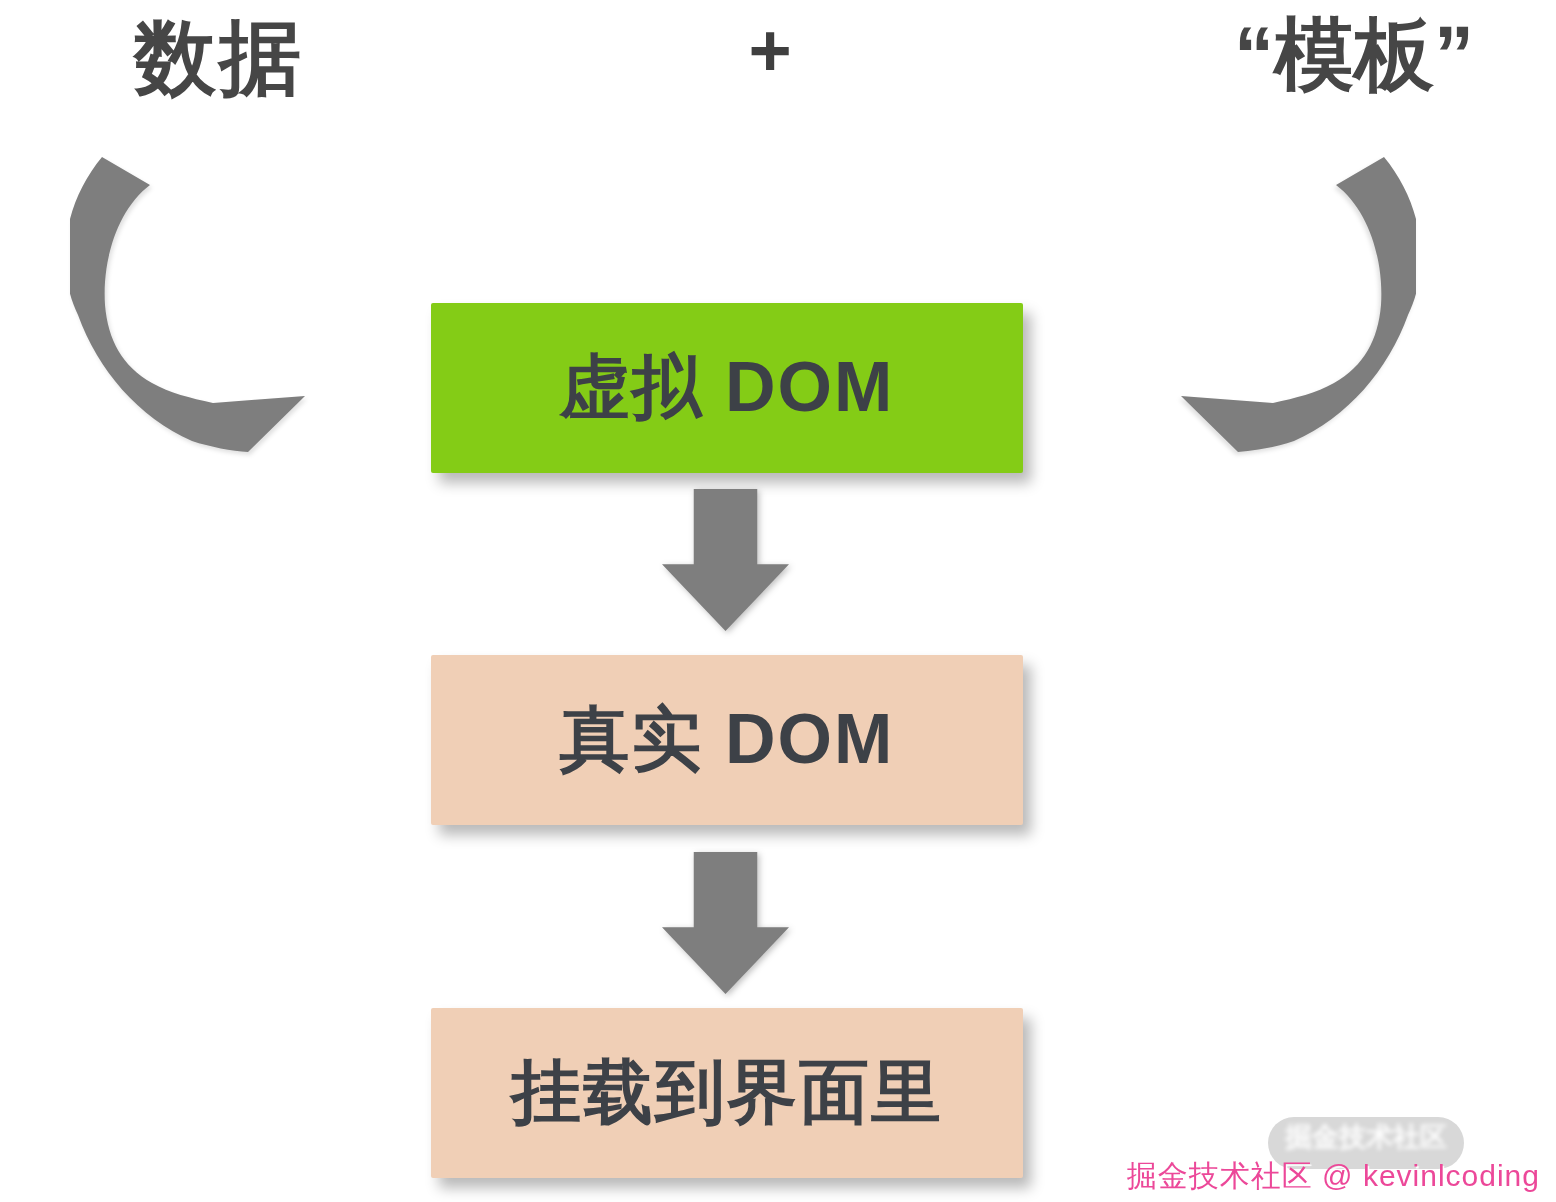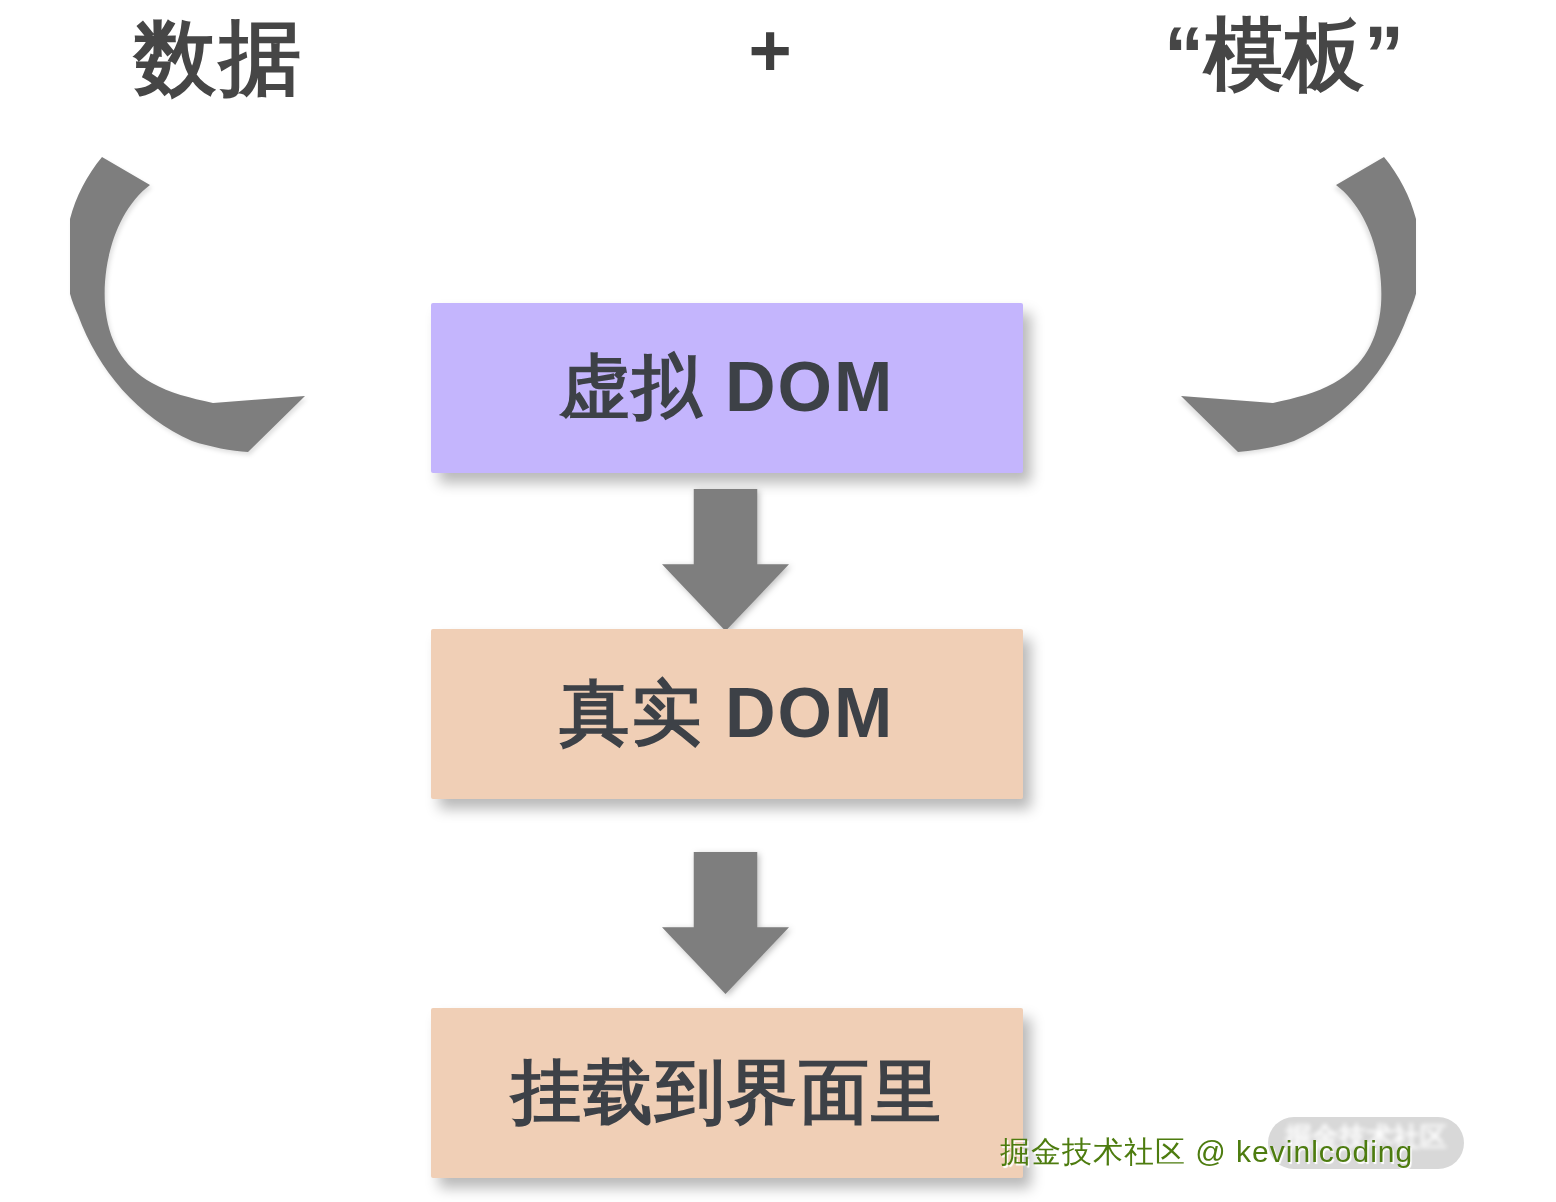--- a/index.html
+++ b/index.html
@@ -14,38 +14,38 @@
   
   .heading{
     position:absolute;
     color:#464646;
     font-weight:900;
     white-space:nowrap;
     margin-left:44px;
   }
   .heading-left{left:90px;top:4px;font-size:82px;letter-spacing:3px;}
   .heading-plus{left:664px;top:8px;width:124px;text-align:center;font-size:74px;color:#3f3f3f;}
-  .heading-right{left:1120px;top:2px;width:310px;text-align:left;font-size:80px;}
+  .heading-right{left:1120px;top:2px;width:310px;text-align:right;font-size:80px;}
 
   
   .curved-arrow{position:absolute;width:240px;height:300px;filter:drop-shadow(2px 3px 2px rgba(0,0,0,0.12));}
   .curved-arrow.left{left:70px;top:155px;}
   .curved-arrow.right{left:1176px;top:155px;transform:scaleX(-1);}
   .curved-arrow svg{display:block;}
 
   
   .node{
     position:absolute;
     left:431px;width:592px;height:170px;
     display:flex;align-items:center;justify-content:center;
     box-shadow:8px 10px 14px rgba(0,0,0,0.28);
     border-radius:2px;
   }
-  .node-virtual{top:303px;background:#c4b5fd;}
-  .node-real{top:629px;background:#F0CFB6;}
+  .node-virtual{top:303px;background:#84cc16;}
+  .node-real{top:655px;background:#F0CFB6;}
   .node-mount{top:1008px;background:#F0CFB6;text-align:right;}
   .node-label{
     color:#3D4147;
     font-size:70px;
     font-weight:900;
     letter-spacing:2px;
     white-space:nowrap;
   }
 
   
@@ -67,23 +67,23 @@
     background:#D8D8D8;border-radius:26px;
     display:flex;align-items:center;justify-content:center;
     overflow:hidden;
   }
   .watermark-pill .ghost{
     color:#ffffff;font-size:27px;font-weight:700;
     filter:blur(2px);opacity:0.95;white-space:nowrap;
     transform:translateY(-6px);
   }
   .watermark{
-    position:absolute;left:1000px;top:1132px;width:548px;
-    text-align:left;
-    font-size:30px;color:#4d7c0f;
+    position:absolute;left:1000px;top:1156px;width:548px;
+    text-align:right;
+    font-size:30px;color:#ec4899;
     text-shadow:1.5px 1.5px 1px #ffffff;
     letter-spacing:1px;white-space:nowrap;
     padding-right:8px;box-sizing:border-box;
   }
 </style>
 </head>
 <body>
 
 <div class="canvas">
 

